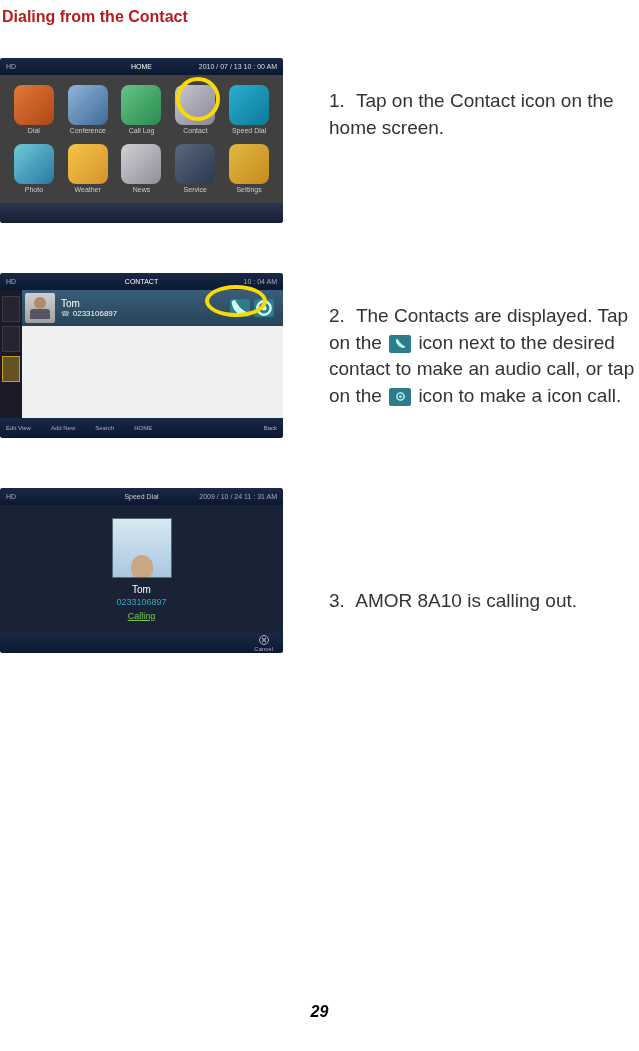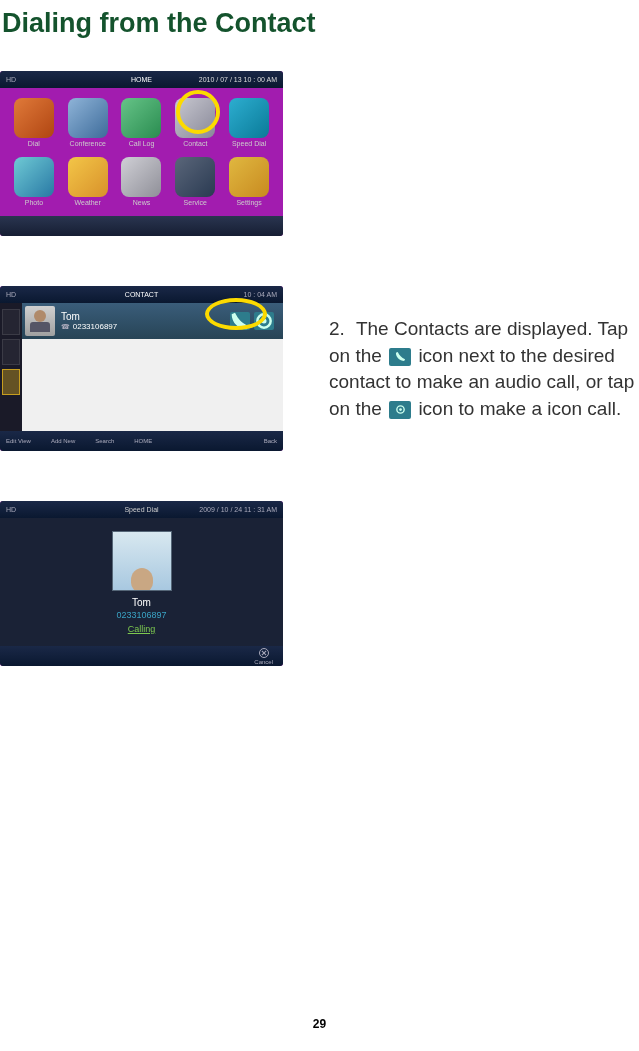--- a/index.html
+++ b/index.html
@@ -5,37 +5,37 @@
     * { margin: 0; padding: 0; box-sizing: border-box; }
     body {
       width: 639px;
       height: 1051px;
       background: #ffffff;
       font-family: Arial, sans-serif;
       padding: 8px 0 0 0;
       position: relative;
     }
     .page-title {
-      color: #14532d;
-      font-size: 27px;
+      color: #b91c1c;
+      font-size: 16px;
       font-weight: bold;
       margin-left: 2px;
       margin-bottom: 32px;
     }
     .instruction-row {
       display: flex;
       align-items: flex-start;
       margin-bottom: 50px;
     }
     .screenshot {
       width: 283px;
       height: 165px;
       margin-right: 46px;
       position: relative;
-      background: #a21caf;
+      background: #404040;
       border-radius: 3px;
       overflow: hidden;
       flex-shrink: 0;
     }
     .instruction-text {
       font-size: 19px;
       color: #333;
       line-height: 1.4;
       padding-top: 50px;
     }
@@ -215,25 +215,26 @@
       color: #aab;
     }
     .cancel-btn{display:flex;flex-direction:column;align-items:center;gap:1px;}
     .cancel-circle{width:10px;height:10px;border:1px solid #aab;border-radius:50%;position:relative;}
     .cancel-circle::before,.cancel-circle::after{content:"";position:absolute;width:1px;height:6px;background:#aab;left:50%;top:50%;transform-origin:center;}
     .cancel-circle::before{transform:translate(-50%,-50%) rotate(45deg);}
     .cancel-circle::after{transform:translate(-50%,-50%) rotate(-45deg);}
 
     .page-number {
       position: absolute;
-      bottom: 20px;
+      bottom: 30px;
       left: 50%;
       transform: translateX(-50%);
       font-weight: bold;
-      font-size: 12px;
+      font-style: italic;
+      font-size: 16px;
     }
   </style>
 </head>
 <body>
 
 <h1 class="page-title">Dialing from the Contact</h1>
 
 <div class="instruction-row">
   <div class="screenshot">
     <div class="ss1-header">
@@ -278,20 +279,24 @@
           <div class="ss1-tile-icon" style="background: linear-gradient(135deg, rgb(90, 102, 122), rgb(42, 58, 82));"></div>
           <div class="ss1-tile-label">Service</div>
         </div>
         <div class="ss1-tile">
           <div class="ss1-tile-icon" style="background: linear-gradient(135deg, rgb(224, 184, 64), rgb(200, 138, 32));"></div>
           <div class="ss1-tile-label">Settings</div>
         </div>
       </div>
     <div class="ss1-bottom"></div>
     <div class="highlight-ring" style="width:44px;height:44px;top:19px;left:176px;"></div>
+  </div>
+  <div class="instruction-text top60">
+    <span class="step-number">1.</span>
+    <span>Tap on the Contact icon on the home screen.</span>
   </div>
 </div>
 
 <div class="instruction-row">
   <div class="screenshot">
     <div class="ss2-header">
       <span>HD</span>
       <span class="center">CONTACT</span>
       <span>10 : 04 AM</span>
     </div>
@@ -370,15 +375,19 @@
       <div class="ss3-number">0233106897</div>
       <div class="ss3-status">Calling</div>
     </div>
     <div class="ss3-bottom">
       <div class="cancel-btn">
         <div class="cancel-circle"></div>
         <span>Cancel</span>
       </div>
     </div>
   </div>
+  <div class="instruction-text top95">
+    <span class="step-number">3.</span>
+    <span>AMOR 8A10 is calling out.</span>
+  </div>
 </div>
 
 <div class="page-number">29</div>
 
 </body></html>

